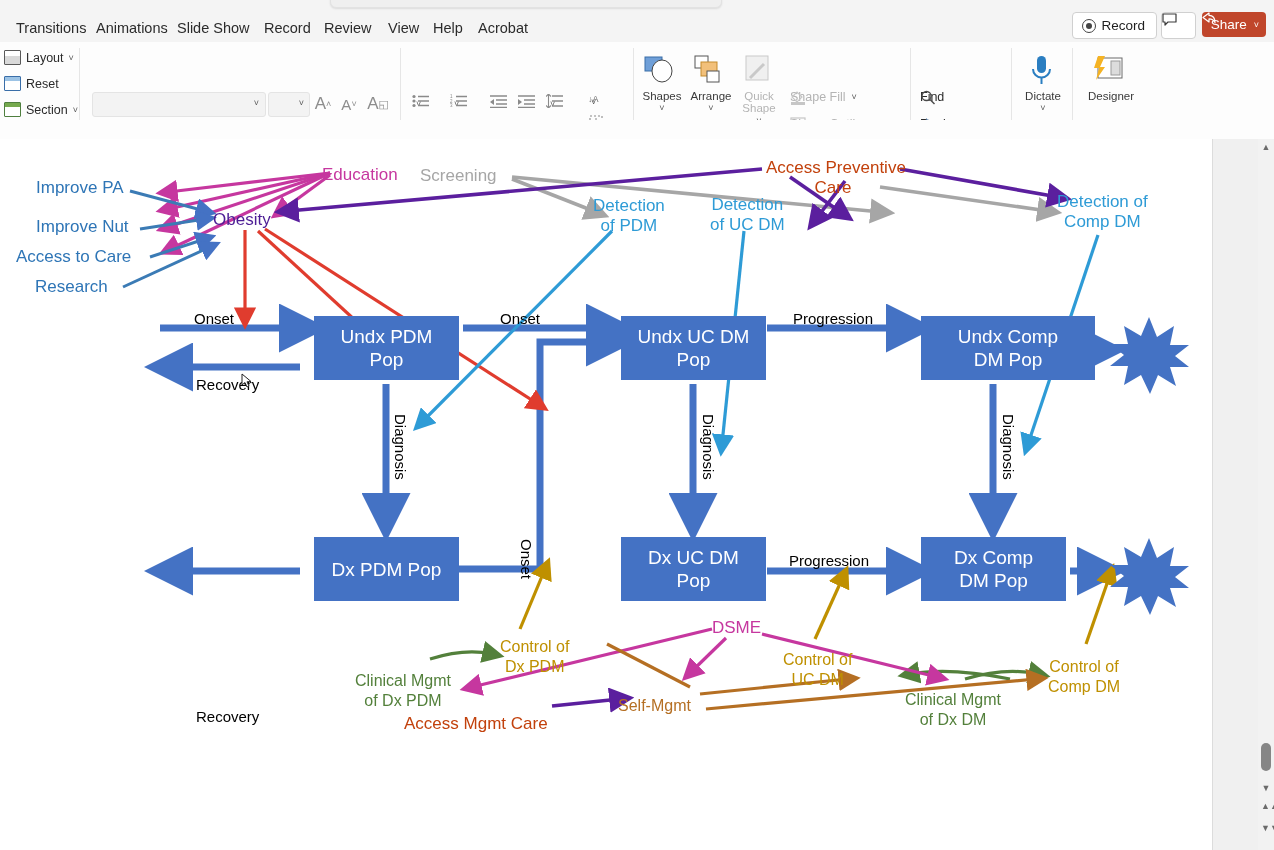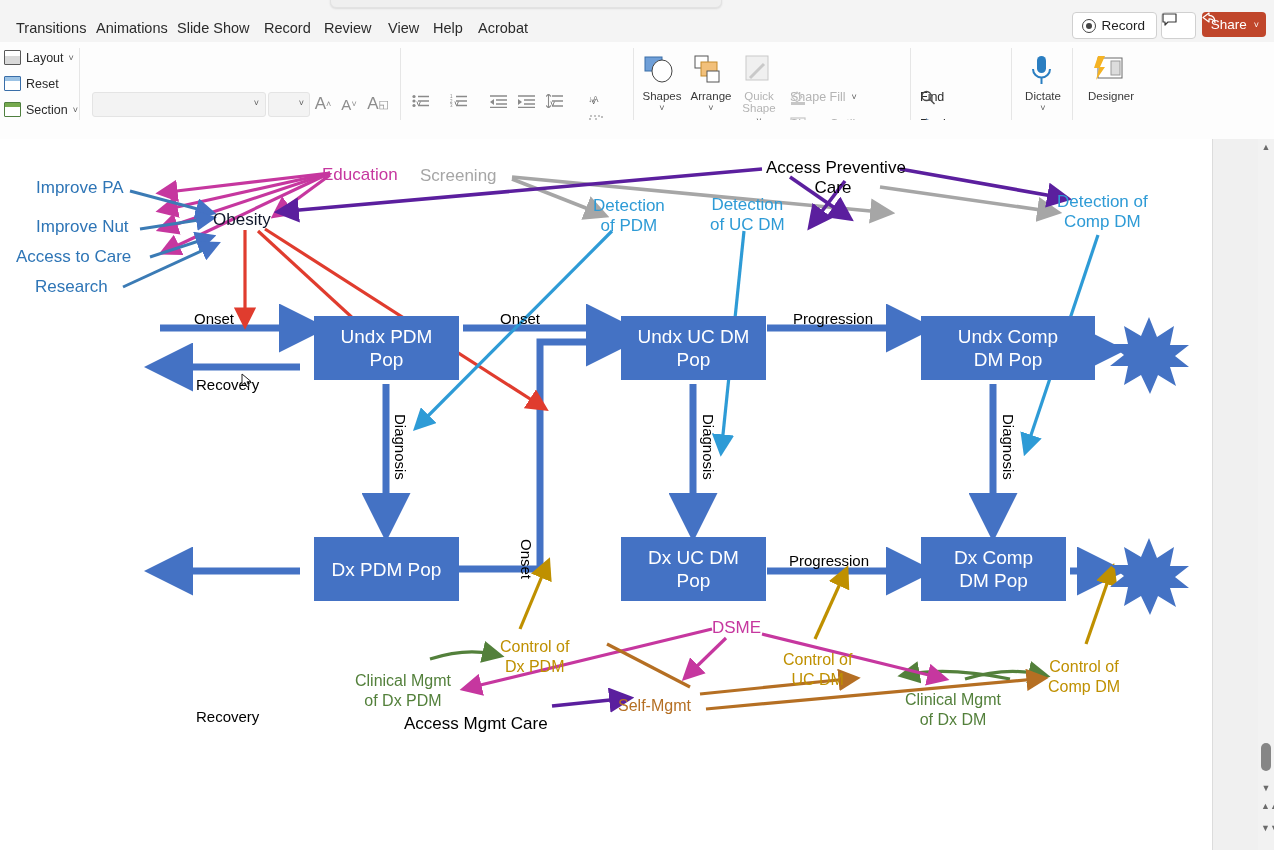--- a/index.html
+++ b/index.html
@@ -60,23 +60,23 @@
   .sb-arrow{position:absolute;right:3px;width:10px;text-align:center;color:#6b6b6b;font-size:9px;line-height:9px;}
   #sb-thumb{position:absolute;right:3px;top:604px;width:10px;height:28px;border-radius:5px;background:#868686;}
   
   .node{position:absolute;background:#4472c4;color:#fff;display:flex;align-items:center;
      justify-content:center;text-align:center;font-size:19px;line-height:23px;}
   #ngpop{font-size:21px;}
   .lbl{position:absolute;white-space:pre;line-height:20px;}
   .lbl.blue{color:#2e75b6;font-size:17px;}
   .lbl.cyan{color:#2e9bd6;font-size:17px;}
   .lbl.mag{color:#c6379f;font-size:17px;}
-  .lbl.red{color:#0f172a;font-size:17px;}
+  .lbl.red{color:#4c1d95;font-size:17px;}
   .lbl.gray{color:#a6a6a6;font-size:17px;}
-  .lbl.purple{color:#000000;font-size:17px;}
+  .lbl.purple{color:#c2410c;font-size:17px;}
   .lbl.gold{color:#bf9000;font-size:16px;}
   .lbl.green{color:#53803b;font-size:16px;}
   .lbl.brown{color:#b56f23;font-size:16px;}
   .lbl.blk{color:#000;font-size:15px;}
   .lbl.vert{writing-mode:vertical-rl;}
   svg{position:absolute;left:0;top:0;}
 </style>
 </head>
 <body>
 

